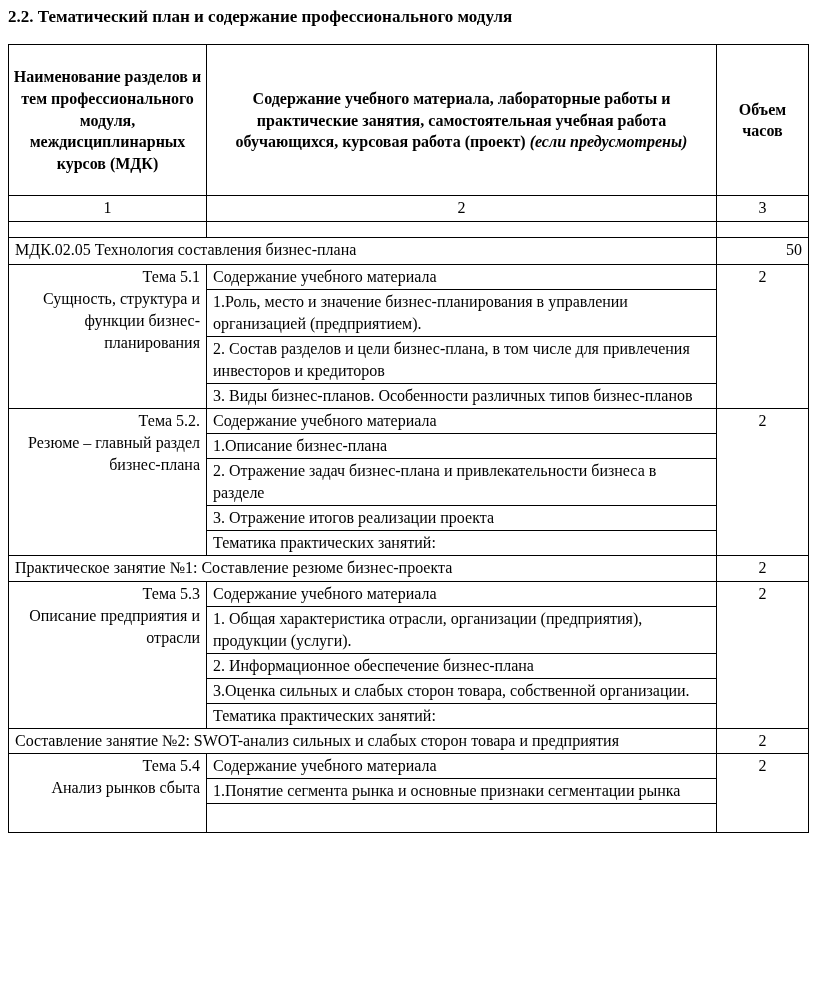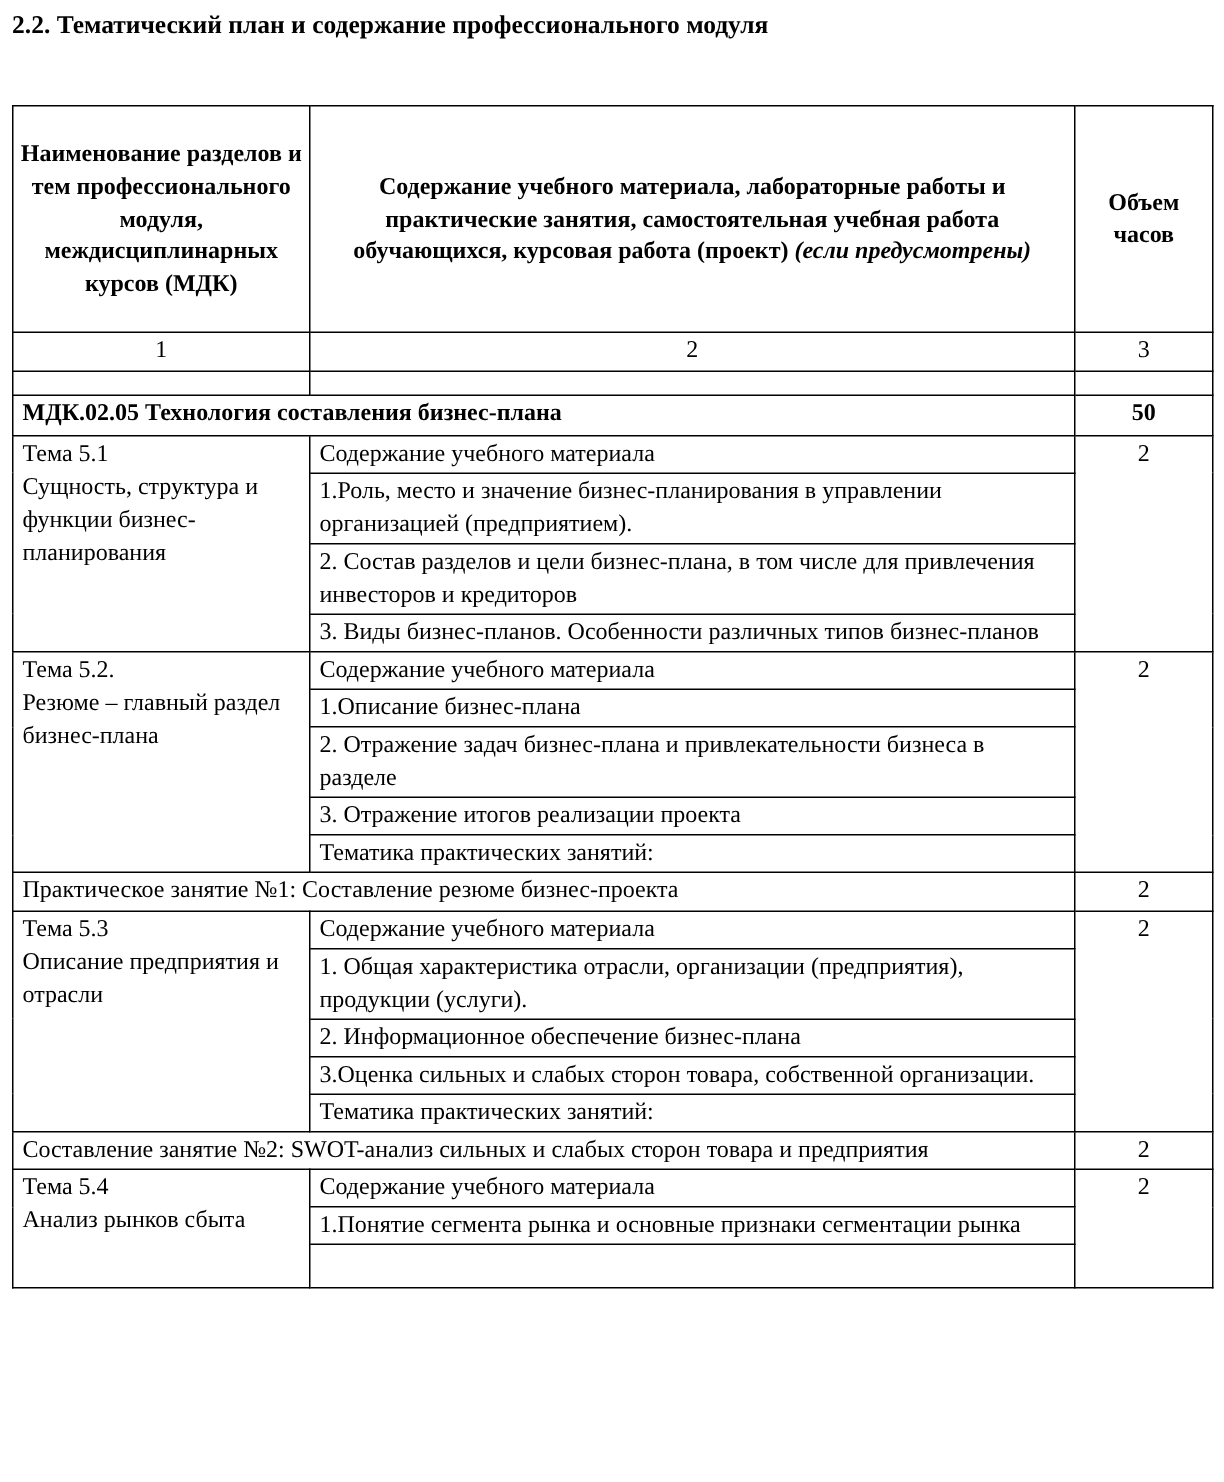--- a/index.html
+++ b/index.html
@@ -10,21 +10,21 @@
     color: #000000;
     font-family: "Liberation Serif", "DejaVu Serif", serif;
     overflow: hidden;
   }
   .page { padding: 6px 8px 0 8px; }
 
   .doc-title {
     font-weight: bold;
     font-size: 17px;
     line-height: 1.32;
-    margin-bottom: 42px;
+    margin-bottom: 16px;
   }
 
   table.plan {
     border-collapse: collapse;
     table-layout: fixed;
     width: 800px;
   }
   .col-theme   { width: 198px; }
   .col-content { width: 510px; }
   .col-hours   { width: 92px; }
@@ -44,32 +44,33 @@
     vertical-align: middle;
     height: 142px;
     padding: 4px 0;
     line-height: 1.35;
   }
   .ital { font-style: italic; }
 
   .nums td { text-align: center; height: 20px; }
   .spacer td { height: 15px; padding: 0; }
 
-  .mdk td { font-weight: bold; height: 24px; vertical-align: middle; }
+  .mdk td { font-weight: normal; height: 24px; vertical-align: middle; }
 
   .theme {
     vertical-align: top;
     white-space: pre-line;
     padding-top: 2px;
+    text-align: right;
   }
   .hours {
     text-align: center;
     vertical-align: middle;
   }
-  .ctr { text-align: center; }
+  .ctr { text-align: right; }
   .just { text-align: justify; margin-top: 12px; }
   .tail td { height: 26px; }
 </style>
 </head>
 <body>
 
 <div class="page">
 
   <div class="doc-title">
     <div>2.2. Тематический план и содержание профессионального модуля</div>

